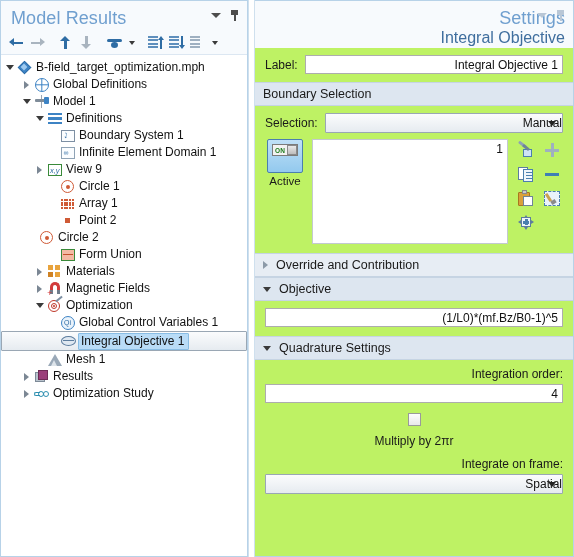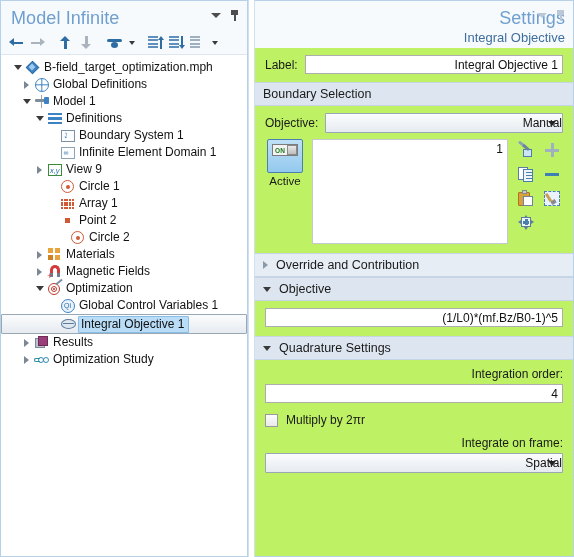--- a/index.html
+++ b/index.html
@@ -33,21 +33,21 @@
     flex: 0 0 auto;
   }
   .panel-title {
     font-size: 18px;
     color: #6f9fcf;
     font-weight: normal;
     letter-spacing: .1px;
     line-height: 22px;
   }
   .panel-subtitle {
-    font-size: 13px;
+    font-size: 16px;
     color: #3f6e9e;
     line-height: 16px;
     padding-top: 1px;
   }
   .head-ctrls {
     position: absolute; top: 9px; right: 8px;
     display: flex; align-items: center; gap: 9px;
   }
   .chev-down {
     width: 0; height: 0;
@@ -447,42 +447,42 @@
   .ic-zoomsel .cr{position:absolute;left:6.5px;top:4.5px;width:3px;height:6px;background:#4b7fae;}
   .ic-zoomsel .cr2{position:absolute;left:5px;top:6px;width:6px;height:3px;background:#4b7fae;}
   .ic-zoomsel .ar{position:absolute;width:0;height:0;}
   .ic-zoomsel .a1{left:0;top:5px;border-top:2.5px solid transparent;border-bottom:2.5px solid transparent;border-right:3px solid #5d7d9e;}
   .ic-zoomsel .a2{right:0;top:5px;border-top:2.5px solid transparent;border-bottom:2.5px solid transparent;border-left:3px solid #5d7d9e;}
   .ic-zoomsel .a3{left:5.5px;top:0;border-left:2.5px solid transparent;border-right:2.5px solid transparent;border-bottom:3px solid #5d7d9e;}
   .ic-zoomsel .a4{left:5.5px;bottom:0;border-left:2.5px solid transparent;border-right:2.5px solid transparent;border-top:3px solid #5d7d9e;}
 
   .fld-label { font-size: 12px; color: #1a1a1a; margin-bottom: 3px; }
   .fld-label.mt { margin-top: 9px; }
-  .chk-row { display:flex; align-items:center; gap:8px; margin-top: 10px; }
+  .chk-row { display:flex; align-items:center; gap:8px; margin-top: 10px; flex-direction: column; }
   .chk {
     width: 13px; height: 13px;
     border: 1px solid #9a9a9a;
     background: linear-gradient(#fdfdfd,#e9e9e9);
     box-sizing: border-box;
   }
   .vdiv {
     width: 5px; flex: 0 0 5px;
     background: #ffffff;
     border-left: 1px solid #cfe0ee;
     border-right: 1px solid #cfe0ee;
   }
 </style>
 </head>
 <body>
 
 <div class="app">
 
   <div class="panel" id="model-builder">
     <div class="panel-head">
-      <div class="panel-title">Model Infinite</div>
+      <div class="panel-title">Model Results</div>
       <div class="head-ctrls">
         <span class="chev-down"></span>
         <span class="pin">
             <i class="cap"></i>
             <i class="stem"></i>
           </span>
       </div>
     </div>
 
     <div class="mb-toolbar">
@@ -553,21 +553,21 @@
             <i class="ln"></i>
             <i class="ln"></i>
         </span>
       </div>
       <div class="tb-btn" style="width:11px">
         <span class="mini-tri"></span>
       </div>
     </div>
 
     <div class="tree" id="tree">
-        <div class="node" style="padding-left: 10px;">
+        <div class="node" style="padding-left: 2px;">
           <span class="twisty">
             <i class="tw open"></i>
           </span>
           <span class="ico">
             <span class="i-mph">
               <i class="d"></i>
               <i class="d2"></i>
             </span>
           </span>
           <span class="lbl">B-field_target_optimization.mph</span>
@@ -671,26 +671,33 @@
           </span>
           <span class="lbl">Array 1</span>
         </div>
         <div class="node" style="padding-left: 45px;">
           <span class="twisty"></span>
           <span class="ico">
             <span class="i-pt"></span>
           </span>
           <span class="lbl">Point 2</span>
         </div>
-        <div class="node" style="padding-left: 55px;">
+        <div class="node" style="padding-left: 24px;">
           <span class="twisty"></span>
           <span class="ico">
             <span class="i-circ"></span>
           </span>
           <span class="lbl">Circle 2</span>
+        </div>
+        <div class="node" style="padding-left: 45px;">
+          <span class="twisty"></span>
+          <span class="ico">
+            <span class="i-fu"></span>
+          </span>
+          <span class="lbl">Form Union</span>
         </div>
         <div class="node" style="padding-left: 32px;">
           <span class="twisty">
             <i class="tw"></i>
           </span>
           <span class="ico">
             <span class="i-mat">
               <span></span>
               <span></span>
               <span></span>
@@ -733,20 +740,30 @@
             <span class="i-gcv">Qi</span>
           </span>
           <span class="lbl">Global Control Variables 1</span>
         </div>
         <div class="node sel" style="padding-left: 45px;">
           <span class="twisty"></span>
           <span class="ico">
             <span class="i-io"></span>
           </span>
           <span class="lbl">Integral Objective 1</span>
+        </div>
+        <div class="node" style="padding-left: 32px;">
+          <span class="twisty"></span>
+          <span class="ico">
+            <span class="i-mesh">
+              <i class="t"></i>
+              <i class="t2"></i>
+            </span>
+          </span>
+          <span class="lbl">Mesh 1</span>
         </div>
         <div class="node" style="padding-left: 19px;">
           <span class="twisty">
             <i class="tw"></i>
           </span>
           <span class="ico">
             <span class="i-res">
               <i class="s1"></i>
               <i class="s2"></i>
             </span>
@@ -789,21 +806,21 @@
       <div class="label-row">
         <span class="cap">Label:</span>
         <div class="txt">Integral Objective 1</div>
       </div>
 
       <div class="sect-head">
         <span>Boundary Selection</span>
       </div>
       <div class="sect-body">
         <div class="row">
-          <span class="cap">Objective:</span>
+          <span class="cap">Selection:</span>
           <div class="sel-wrap">
             <div class="sel">
                 <span class="cap">Manual</span>
               </div>
             <span class="sel-arrow"></span>
           </div>
         </div>
 
         <div class="sel-box">
           <div class="active-col">

